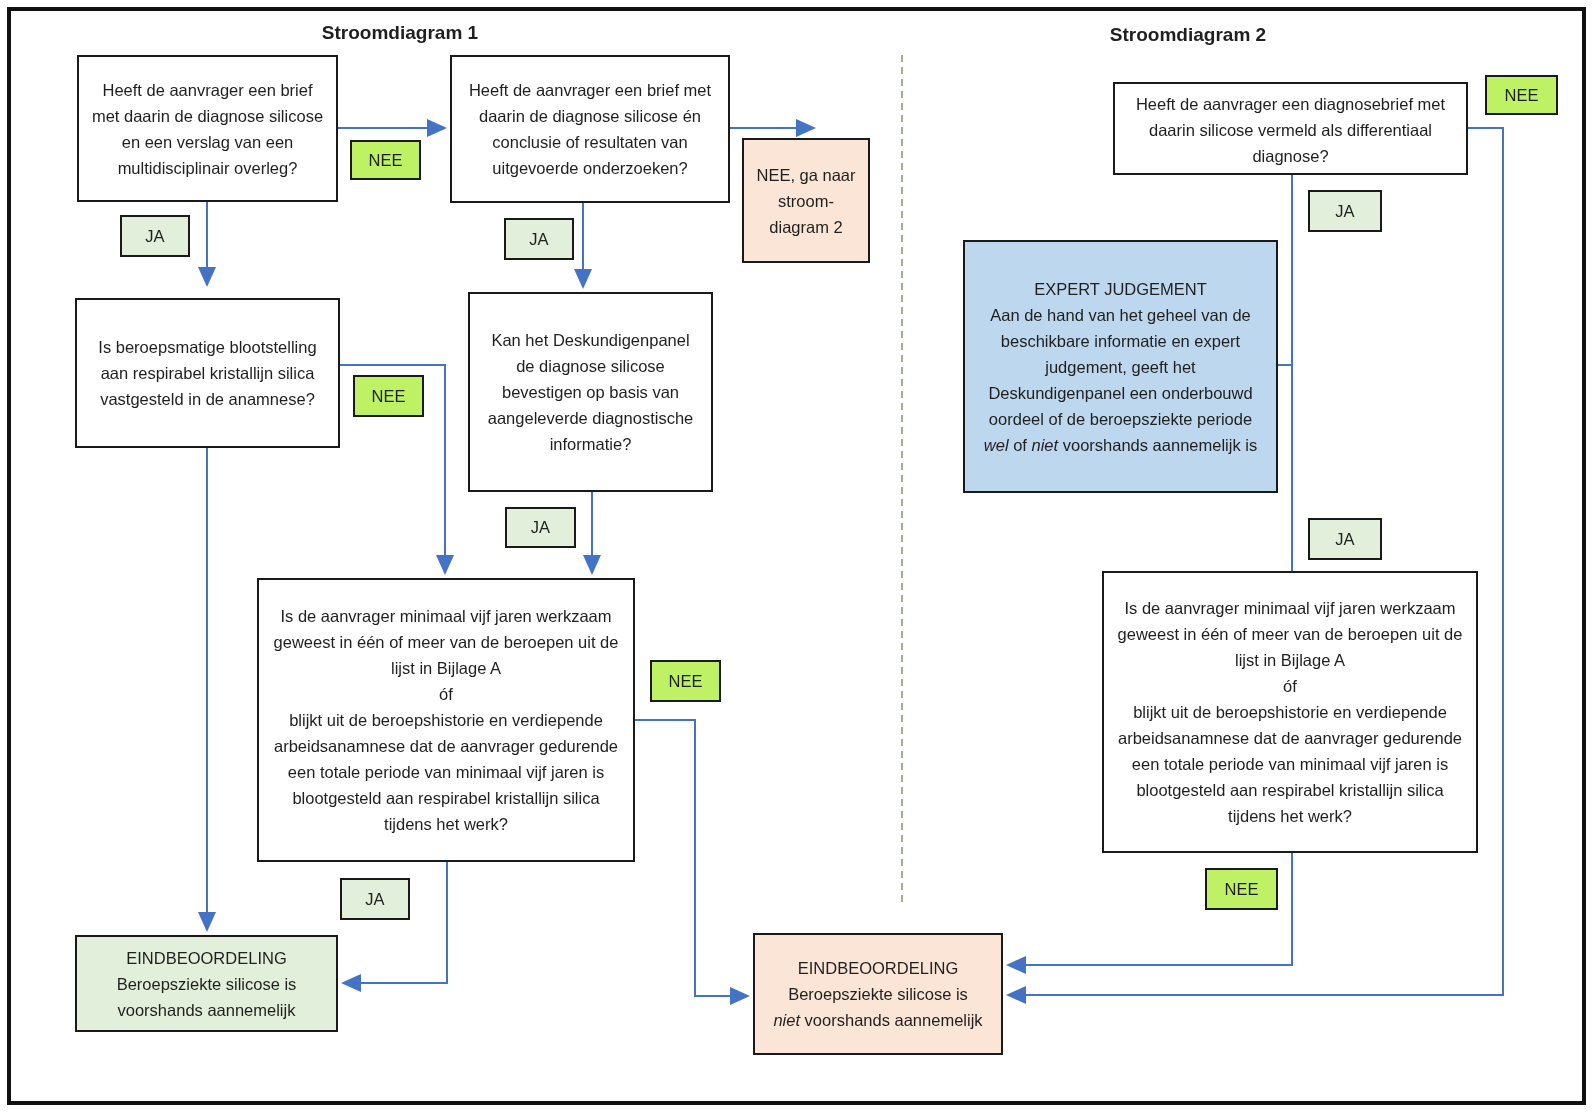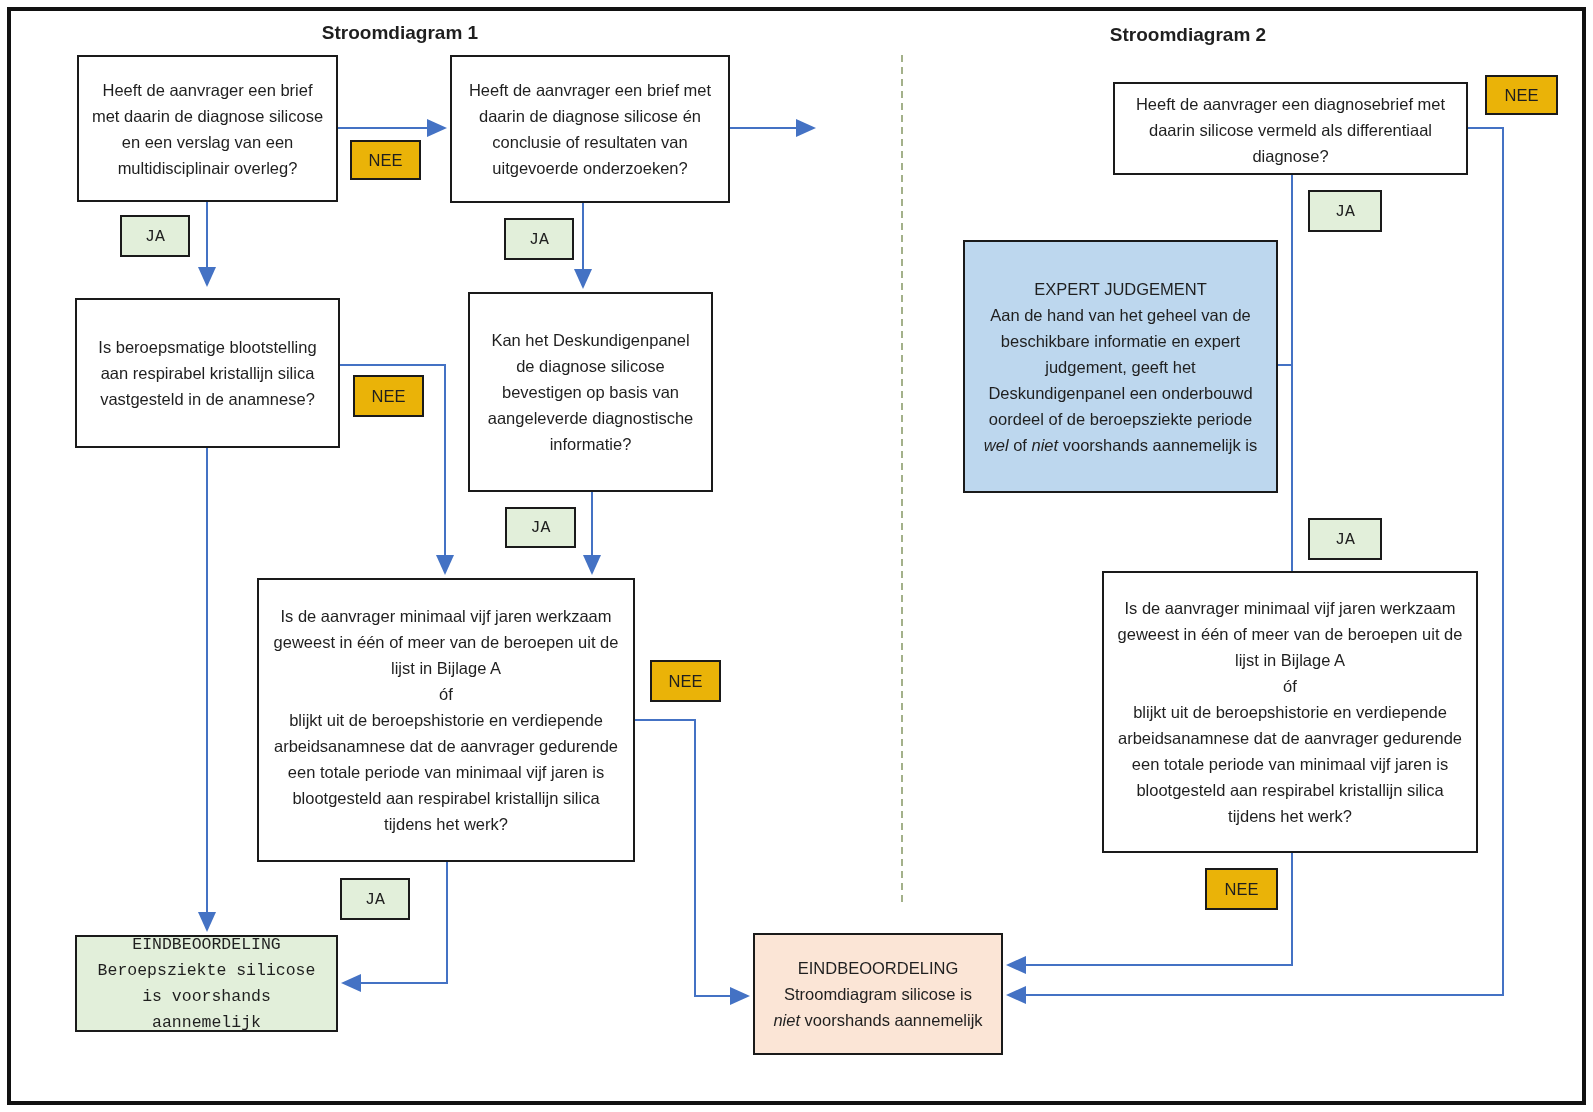--- a/index.html
+++ b/index.html
@@ -22,31 +22,31 @@
     background:#ffffff;
     border:2px solid #1a1a1a;
     display:flex; flex-direction:column;
     align-items:center; justify-content:center;
     text-align:center;
     font-size:16.5px; line-height:26px;
     padding:4px 10px;
   }
   .node .blk { display:block; width:100%; }
   .peach   { background:#FBE5D6; }
-  .green   { background:#E2EFDA;font-family:Liberation Mono, monospace; }
+  .green   { background:#E2EFDA; }
   .blue    { background:#BDD7EE; }
   .lab {
     position:absolute;
     box-sizing:border-box;
     border:2px solid #1a1a1a;
     display:flex; align-items:center; justify-content:center;
     font-size:16.5px;
   }
   .lab.green { background:#E2EFDA; }
-  .lab.peach { background:#eab308; }
+  .lab.peach { background:#bef264; }
   .dtitle {
     position:absolute;
     font-weight:bold; font-size:19px;
     text-align:center;
   }
   .it { font-style:italic; }
 </style>
 </head>
 <body>
 
@@ -83,20 +83,23 @@
   <div class="dtitle" style="left:1068px; top:24px; width:240px;">Stroomdiagram 2</div>
 
   <div class="node" style="left:77px; top:55px; width:261px; height:147px;">
     <span>Heeft de aanvrager een brief met daarin de diagnose silicose en een verslag van een multidisciplinair overleg?</span>
   </div>
 
   <div class="node" style="left:450px; top:55px; width:280px; height:148px;">
     <span>Heeft de aanvrager een brief met daarin de diagnose silicose én conclusie of resultaten van uitgevoerde onderzoeken?</span>
   </div>
 
+  <div class="node peach" style="left:742px; top:138px; width:128px; height:125px;">
+    <span>NEE, ga naar stroom-diagram 2</span>
+  </div>
 
   <div class="node" style="left:75px; top:298px; width:265px; height:150px;">
     <span>Is beroepsmatige blootstelling aan respirabel kristallijn silica vastgesteld in de anamnese?</span>
   </div>
 
   <div class="node" style="left:468px; top:292px; width:245px; height:200px;">
     <span>Kan het Deskundigenpanel de diagnose silicose bevestigen op basis van aangeleverde diagnostische informatie?</span>
   </div>
 
   <div class="node" style="left:257px; top:578px; width:378px; height:284px; padding:4px 12px;">
@@ -105,21 +108,21 @@
     <span class="blk">blijkt uit de beroepshistorie en verdiepende arbeidsanamnese dat de aanvrager gedurende een totale periode van minimaal vijf jaren is blootgesteld aan respirabel kristallijn silica tijdens het werk?</span>
   </div>
 
   <div class="node green" style="left:75px; top:935px; width:263px; height:97px;">
     <span class="blk">EINDBEOORDELING</span>
     <span class="blk">Beroepsziekte silicose is voorshands aannemelijk</span>
   </div>
 
   <div class="node peach" style="left:753px; top:933px; width:250px; height:122px; padding:4px 18px;">
     <span class="blk">EINDBEOORDELING</span>
-    <span class="blk">Stroomdiagram silicose is</span>
+    <span class="blk">Beroepsziekte silicose is</span>
     <span class="blk"><span class="it">niet</span><span> voorshands aannemelijk</span></span>
   </div>
 
   <div class="lab green" style="left:120px; top:215px; width:70px; height:42px;">JA</div>
   <div class="lab peach" style="left:350px; top:140px; width:71px; height:40px;">NEE</div>
   <div class="lab green" style="left:504px; top:218px; width:70px; height:42px;">JA</div>
   <div class="lab peach" style="left:353px; top:375px; width:71px; height:42px;">NEE</div>
   <div class="lab green" style="left:505px; top:507px; width:71px; height:41px;">JA</div>
   <div class="lab peach" style="left:650px; top:660px; width:71px; height:42px;">NEE</div>
   <div class="lab green" style="left:340px; top:878px; width:70px; height:42px;">JA</div>

